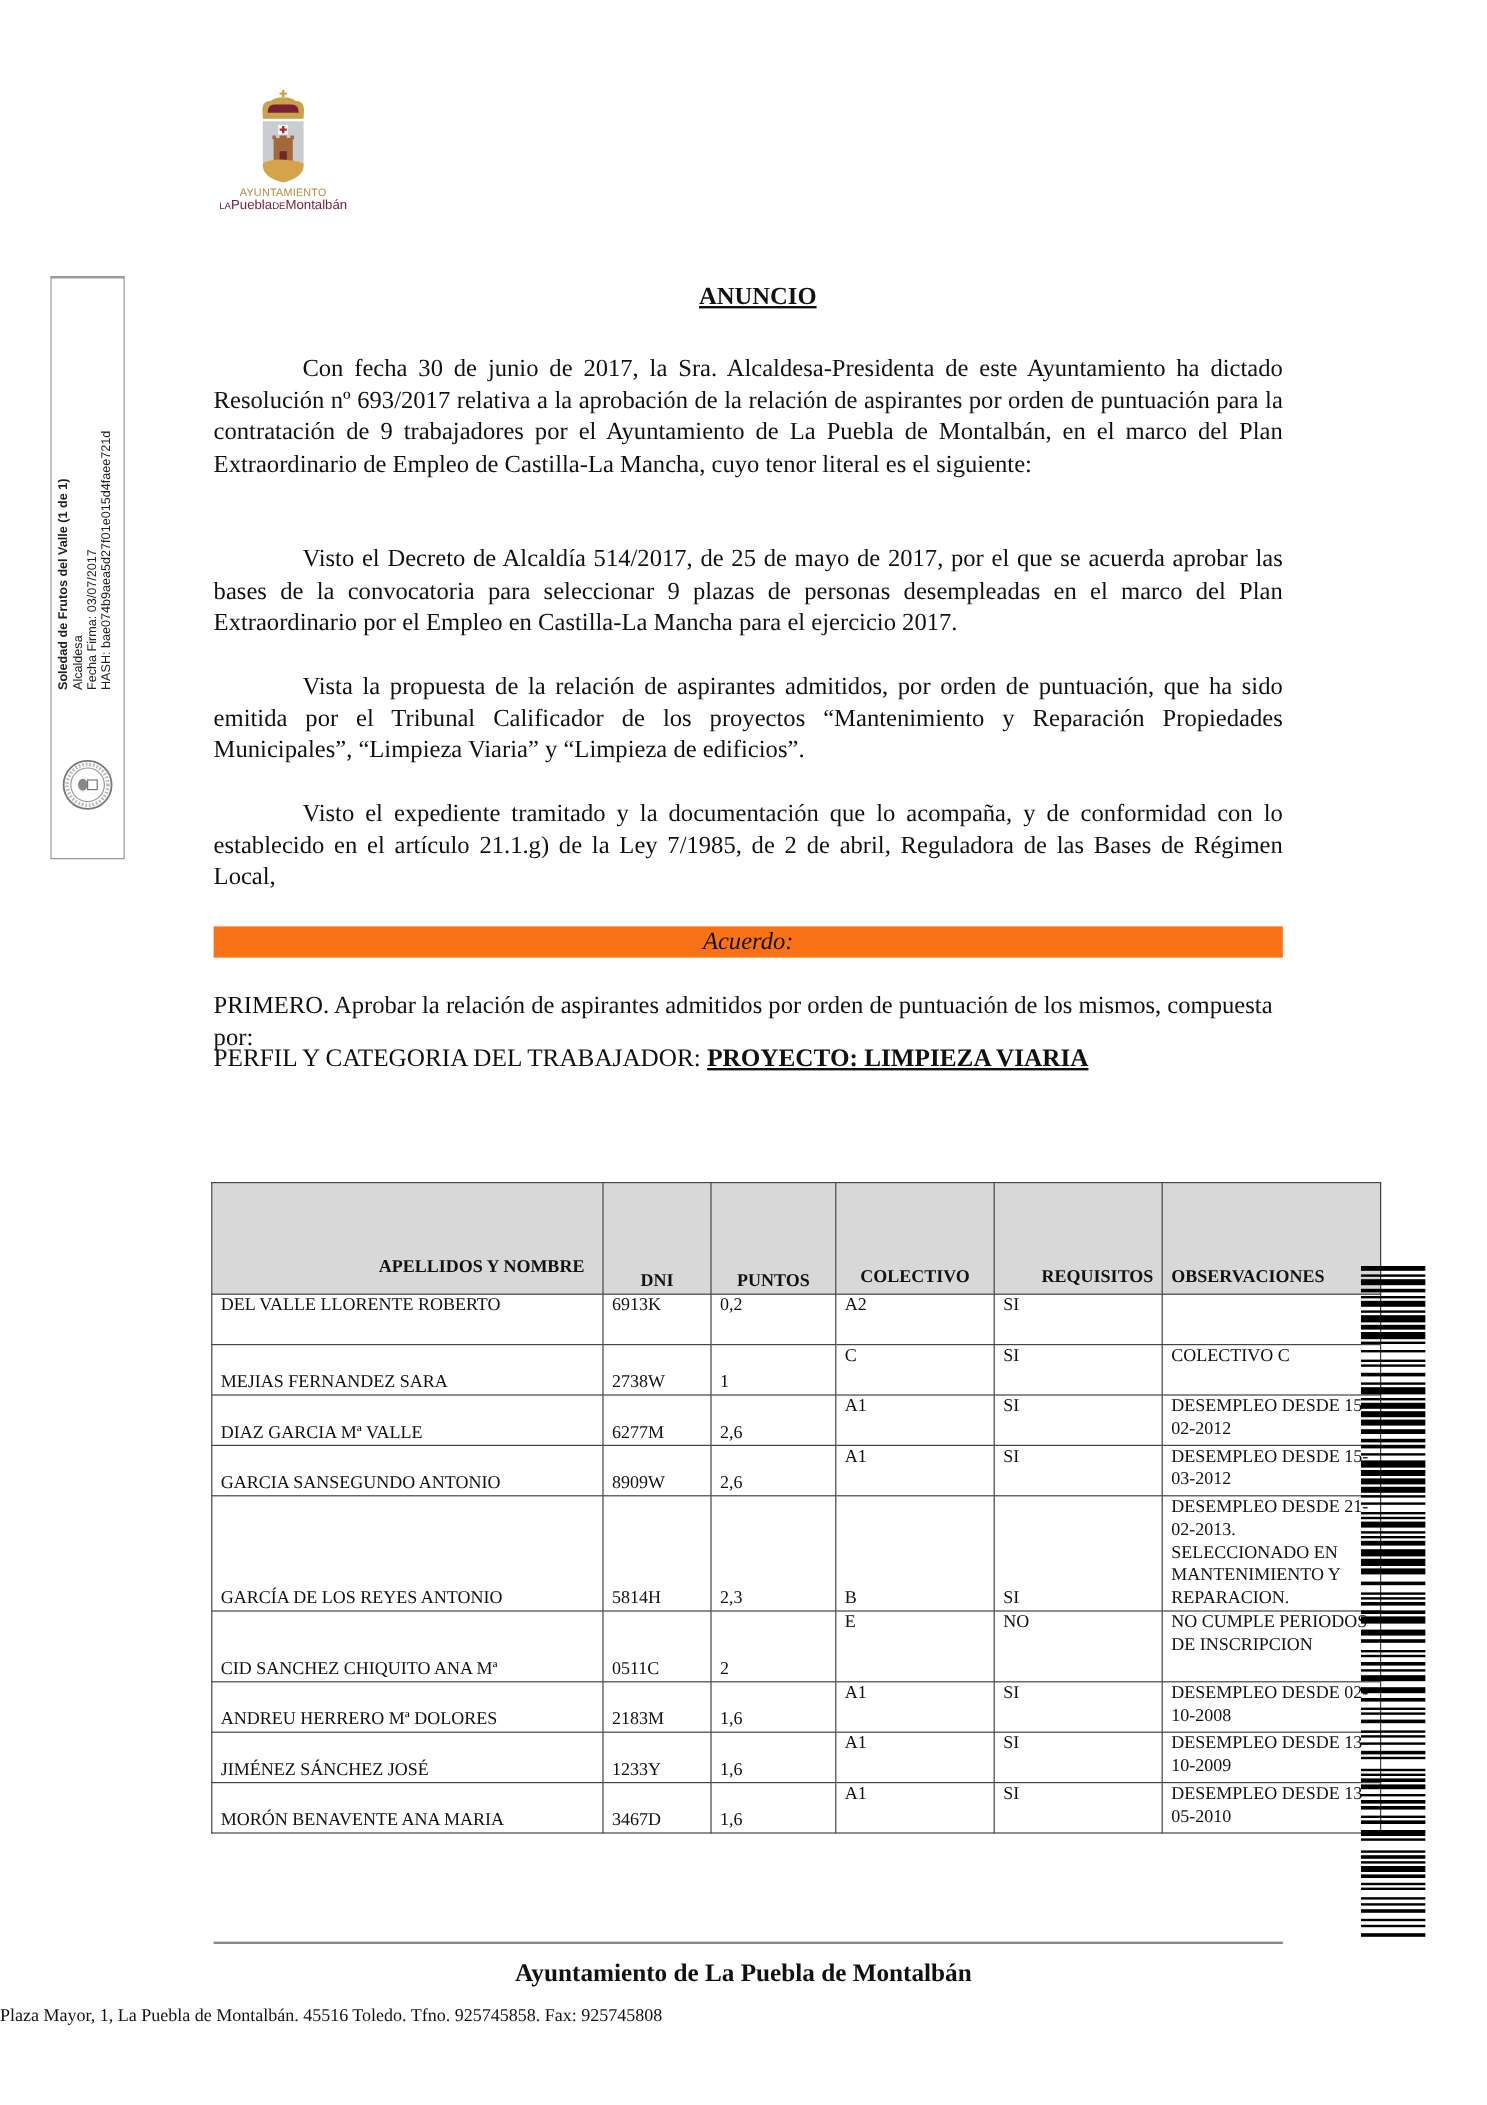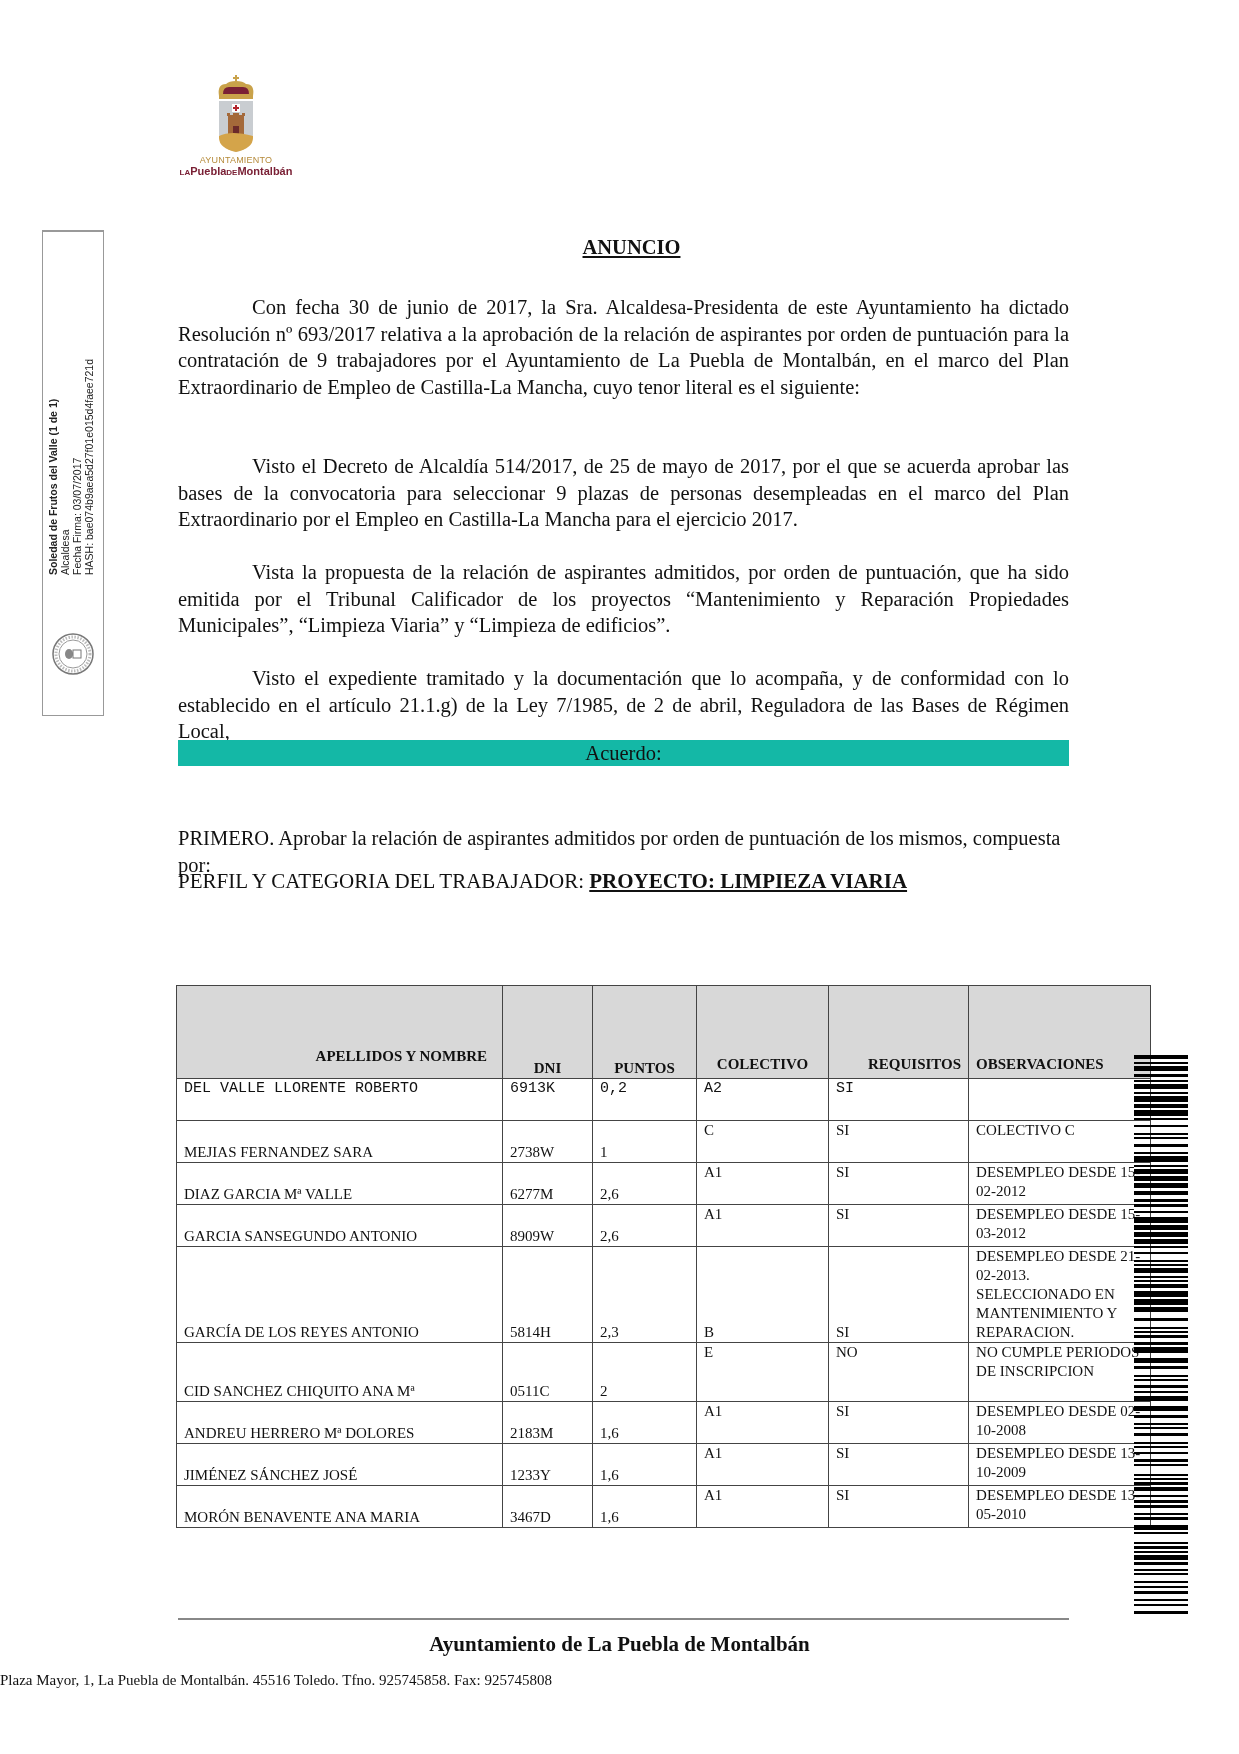--- a/index.html
+++ b/index.html
@@ -2,33 +2,33 @@
 <html><head>
 <meta charset="utf-8">
 <style>
   html,body{margin:0;padding:0;background:#fff;}
   body{width:1239px;height:1754px;position:relative;overflow:hidden;font-family:"Liberation Serif","DejaVu Serif",serif;color:#111;}
   .abs{position:absolute;}
   
   .logo{left:175px;left:176px;top:74px;width:120px;height:112px;text-align:center;}
   .logo svg{display:block;margin:0 auto;}
   .logo .l1{font-family:"Liberation Sans",sans-serif;font-size:9px;color:#b58a3a;letter-spacing:0.2px;line-height:10px;margin-top:1px;}
-  .logo .l2{font-family:"Liberation Sans",sans-serif;font-size:11px;color:#7a2035;line-height:12px;white-space:nowrap;font-weight:bold;}
+  .logo .l2{font-family:"Liberation Sans",sans-serif;font-size:11px;color:#7a2035;line-height:12px;white-space:nowrap;}
   .logo .l2 .sm{font-size:8px;}
   
   .sigbox{left:42px;top:230px;width:60px;height:483px;border:1px solid #999;border-top:2px solid #999;}
   .sigtext{position:absolute;left:4px;bottom:140px;transform-origin:left bottom;transform:rotate(-90deg) translateY(100%);width:260px;font-family:"Liberation Sans",sans-serif;font-size:10.5px;line-height:12px;color:#222;white-space:nowrap;}
   .sigtext .b{font-weight:bold;}
   .seal{position:absolute;left:8px;top:400px;width:44px;height:44px;}
   
   .content{left:178px;width:891px;font-size:20.5px;line-height:26.5px;text-align:justify;}
   .title{left:12px;width:1239px;top:236px;text-align:center;font-weight:bold;font-size:20.5px;text-decoration:underline;}
   p{margin:0;}
   .indent{text-indent:74px;}
-  .acuerdo{left:178px;top:740px;width:891px;height:26px;background:#14b8a6;text-align:center;font-size:20.5px;line-height:26px;}
+  .acuerdo{left:178px;top:772px;width:891px;height:26px;background:#f97316;text-align:center;font-size:20.5px;line-height:26px;font-style:italic;}
   .perfil{left:178px;top:868px;font-size:21px;line-height:27px;white-space:nowrap;}
   .perfil .u{font-weight:bold;text-decoration:underline;}
   
   table.t{position:absolute;left:176px;top:985px;border-collapse:collapse;font-size:15px;line-height:19px;}
   table.t td,table.t th{border:1.5px solid #444;padding:0 7px;vertical-align:top;}
   table.t th{background:#d8d8d8;font-weight:bold;height:80px;vertical-align:bottom;text-align:center;padding-bottom:0;}
   table.t th.name{text-align:right;padding-right:15px;}
   table.t td.bt{vertical-align:bottom;}
   
   .barcode{left:1134px;top:1055px;width:54px;height:640px;}
@@ -113,21 +113,21 @@
     <tr>
       <th class="name" style="padding-bottom:12px;">APELLIDOS Y  NOMBRE</th>
       <th>DNI</th>
       <th>PUNTOS</th>
       <th style="padding-bottom:4px;">COLECTIVO</th>
       <th style="padding-bottom:4px;padding-left:39px;">REQUISITOS</th>
       <th style="text-align:left;padding-bottom:4px;">OBSERVACIONES</th>
     </tr>
   </thead>
   <tbody>
-    <tr style="height:42px;font-family:Liberation Mono, monospace;">
+    <tr style="height:42px;">
       <td>DEL VALLE LLORENTE ROBERTO</td>
       <td>6913K</td>
       <td>0,2</td>
       <td>A2</td>
       <td>SI</td>
       <td></td>
     </tr>
     <tr style="height:42px;">
       <td class="bt">MEJIAS FERNANDEZ SARA</td>
       <td class="bt">2738W</td>

